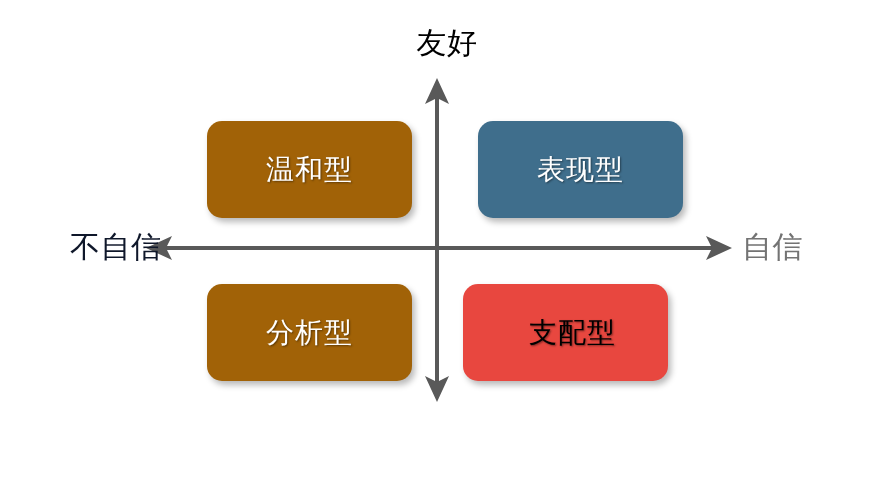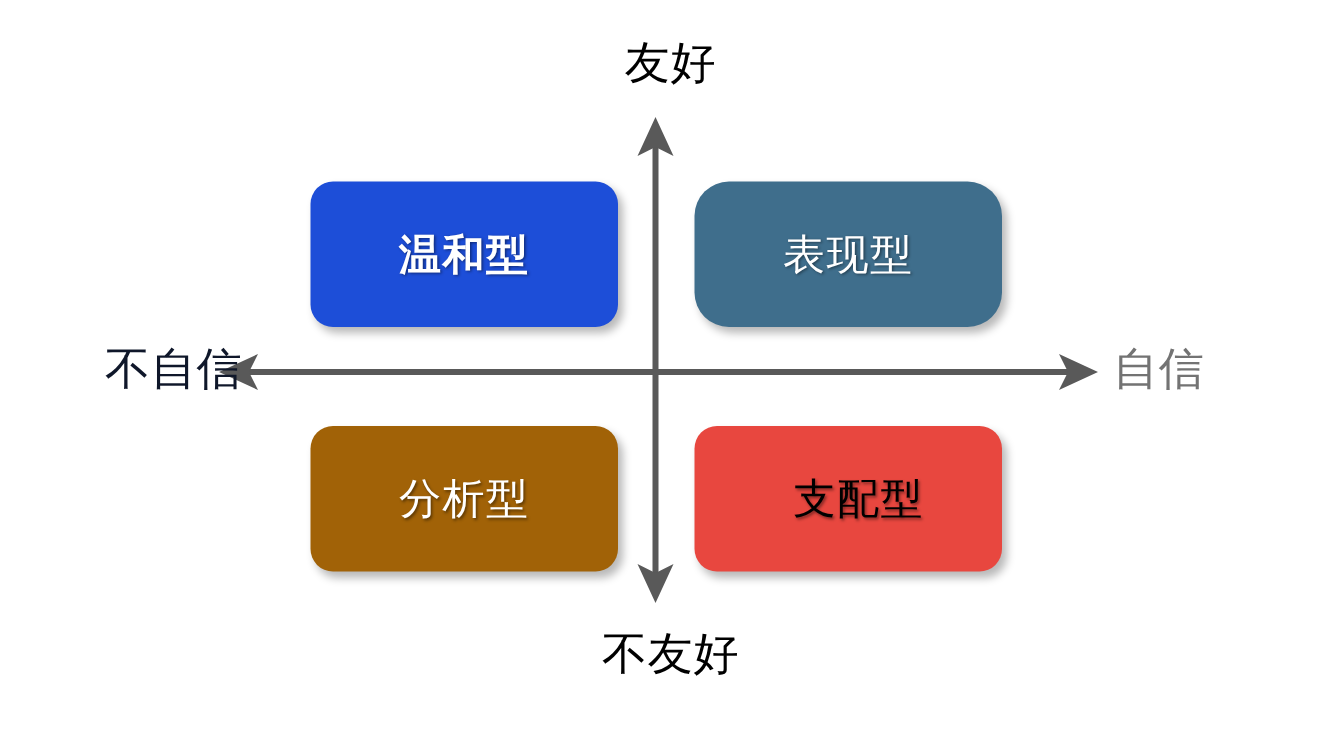--- a/index.html
+++ b/index.html
@@ -75,21 +75,21 @@
   }
   .quad-box .quad-text {
     color: #ffffff;
     font-size: 28px;
     line-height: 1;
     letter-spacing: 1px;
     text-shadow: 1px 1px 2px rgba(0, 0, 0, 0.45);
     white-space: nowrap;
   }
   #box-top-left     { left: 207px; top: 121px; }
-  #box-top-right    { left: 463px; top: 121px; border-radius: 23px; }
+  #box-top-right    { left: 478px; top: 121px; }
   #box-bottom-left  { left: 207px; top: 284px; }
   #box-bottom-right { left: 463px; top: 284px; }
 </style>
 </head>
 <body>
 
 <div id="canvas" style="background: rgb(255, 255, 255);">
 
   <svg class="axis-svg" viewBox="0 0 894 494" xmlns="http://www.w3.org/2000/svg">
 
@@ -101,27 +101,26 @@
 
     <line x1="160" y1="248" x2="718" y2="248" stroke="#595959" stroke-width="4"></line>
 
     <polygon points="146,248 172,236 166,248 172,260" fill="#595959"></polygon>
 
     <polygon points="732,248 706,236 712,248 706,260" fill="#595959"></polygon>
   </svg>
 
   <div class="axis-label" id="label-top" style="color: rgb(0, 0, 0);">友好</div>
 
-  <div class="axis-label" id="label-bottom" style="color: rgb(0, 0, 0);">不友好</div>
 
   <div class="axis-label" id="label-left" style="color: #0f172a; margin-left: 40px;">不自信</div>
 
   <div class="axis-label" id="label-right" style="color: #737373;">自信</div>
 
-  <div class="quad-box" id="box-top-left" style="background-color: #1d4ed8; font-weight: bold;">
+  <div class="quad-box" id="box-top-left" style="background-color: #a16207;">
     <span class="quad-text" style="color: rgb(255, 255, 255);">温和型</span>
   </div>
 
   <div class="quad-box" id="box-top-right" style="background-color: rgb(63, 110, 140);">
     <span class="quad-text" style="color: rgb(255, 255, 255);">表现型</span>
   </div>
 
   <div class="quad-box" id="box-bottom-left" style="background-color: #a16207;">
     <span class="quad-text" style="color: rgb(255, 255, 255);">分析型</span>
   </div>

